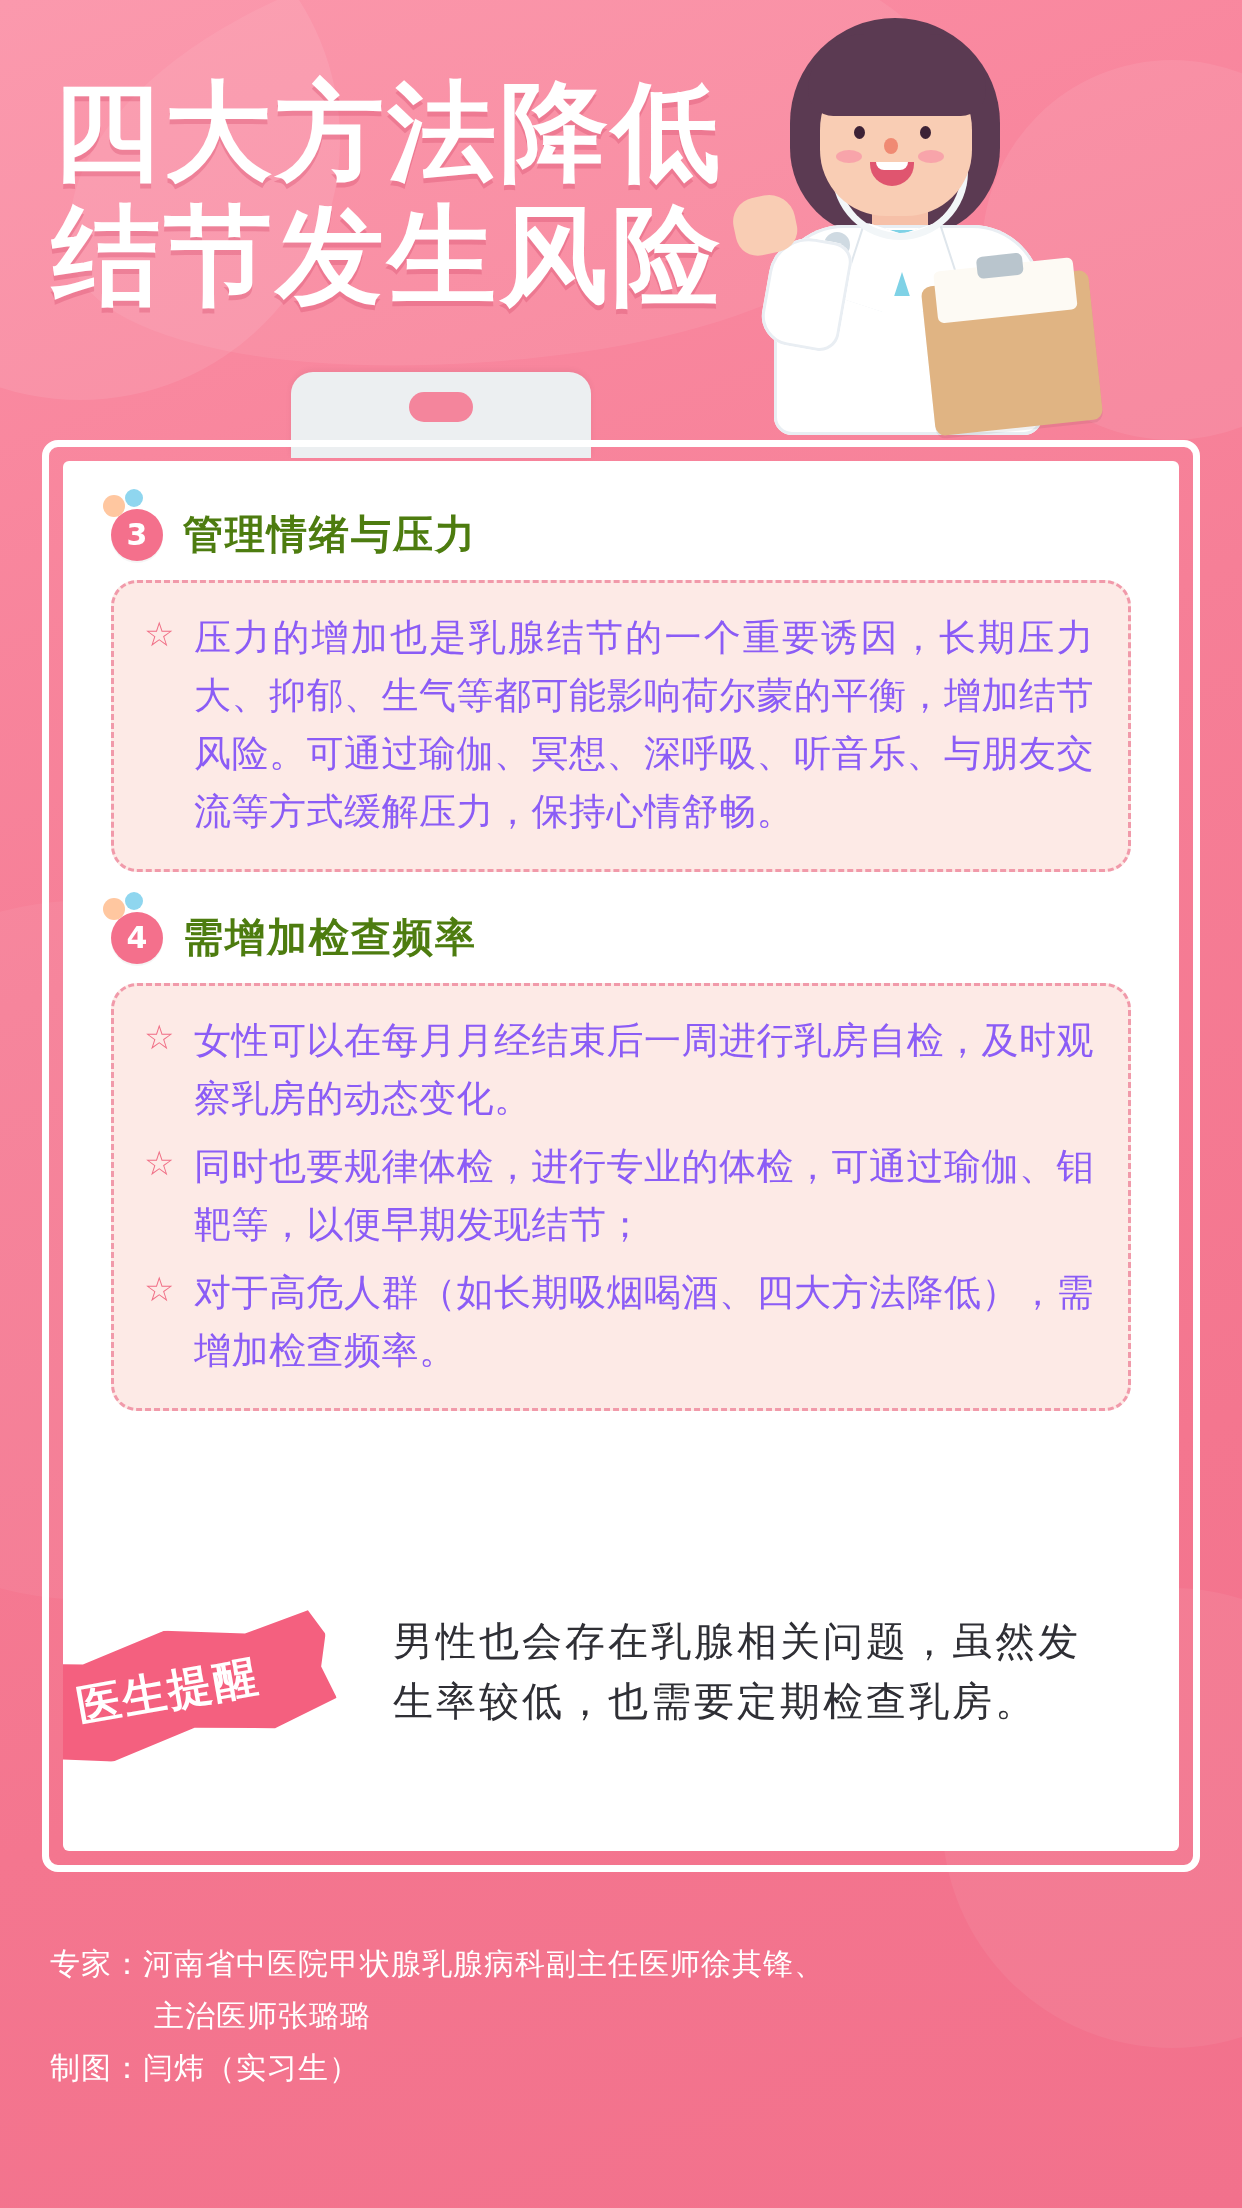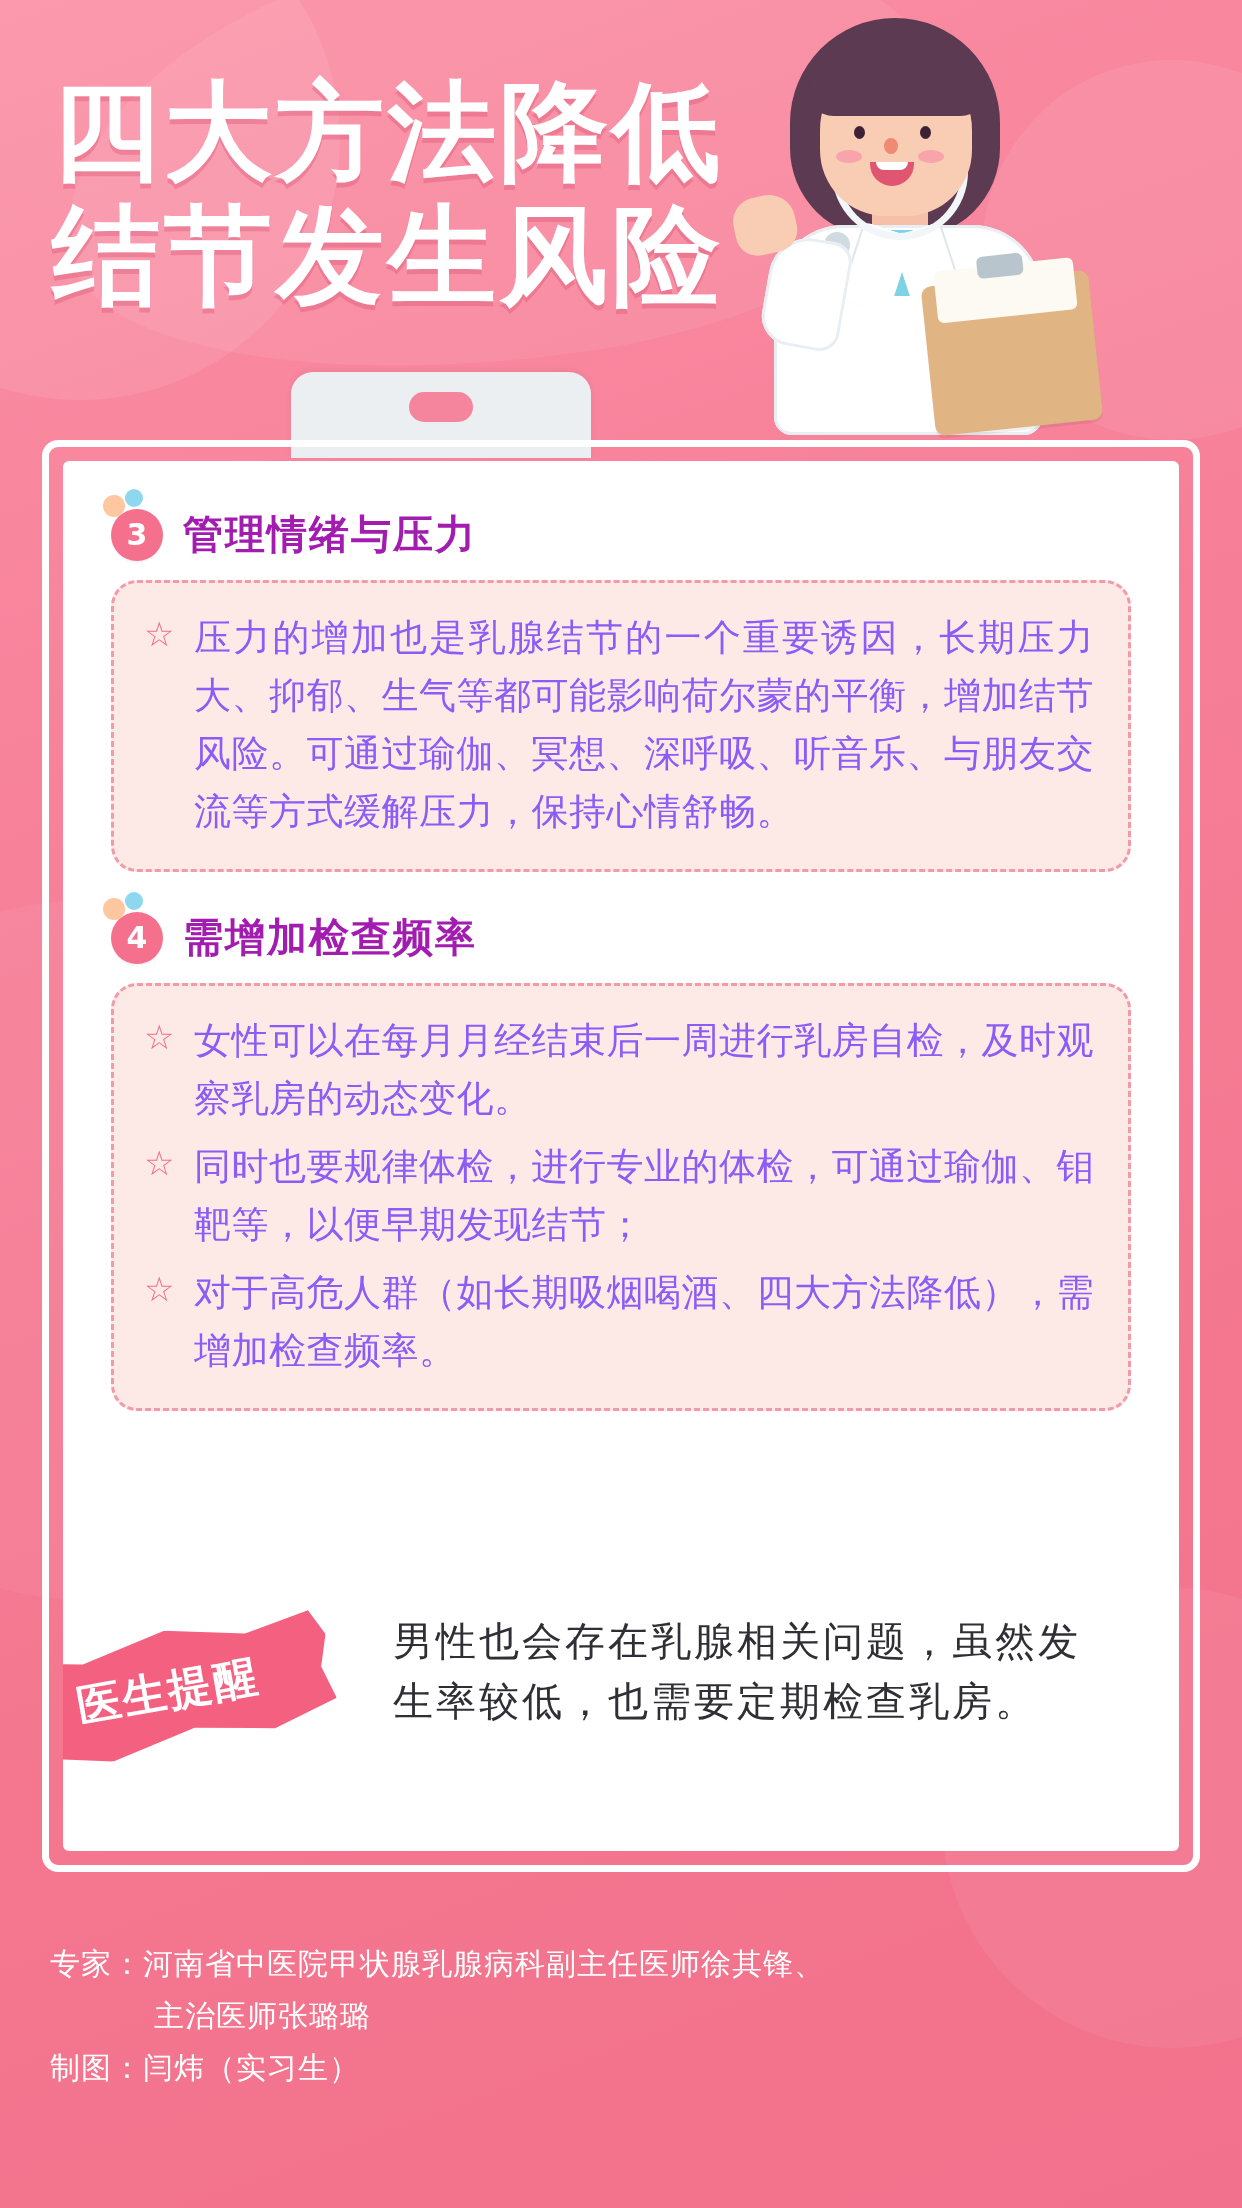--- a/index.html
+++ b/index.html
@@ -202,21 +202,21 @@
     box-shadow: 0 2px 0 rgba(0,0,0,0.04);
   }
   .dot-a, .dot-b { position: absolute; border-radius: 50%; }
   .dot-a { width: 22px; height: 22px; background: #ffc7a0; left: -8px; top: -14px; }
   .dot-b { width: 18px; height: 18px; background: #8fd6ef; left: 14px; top: -20px; }
   .sec-title {
     font-family: "DejaVu Sans", sans-serif;
     font-weight: bold;
     font-size: 40px;
     letter-spacing: 2px;
-    color: #a21caf;
+    color: #4d7c0f;
   }
 
   .box {
     border: 3px dashed #f19aaa;
     border-radius: 26px;
     background: #fdeae6;
     padding: 26px 34px 28px 30px;
   }
   .item {
     display: flex;

